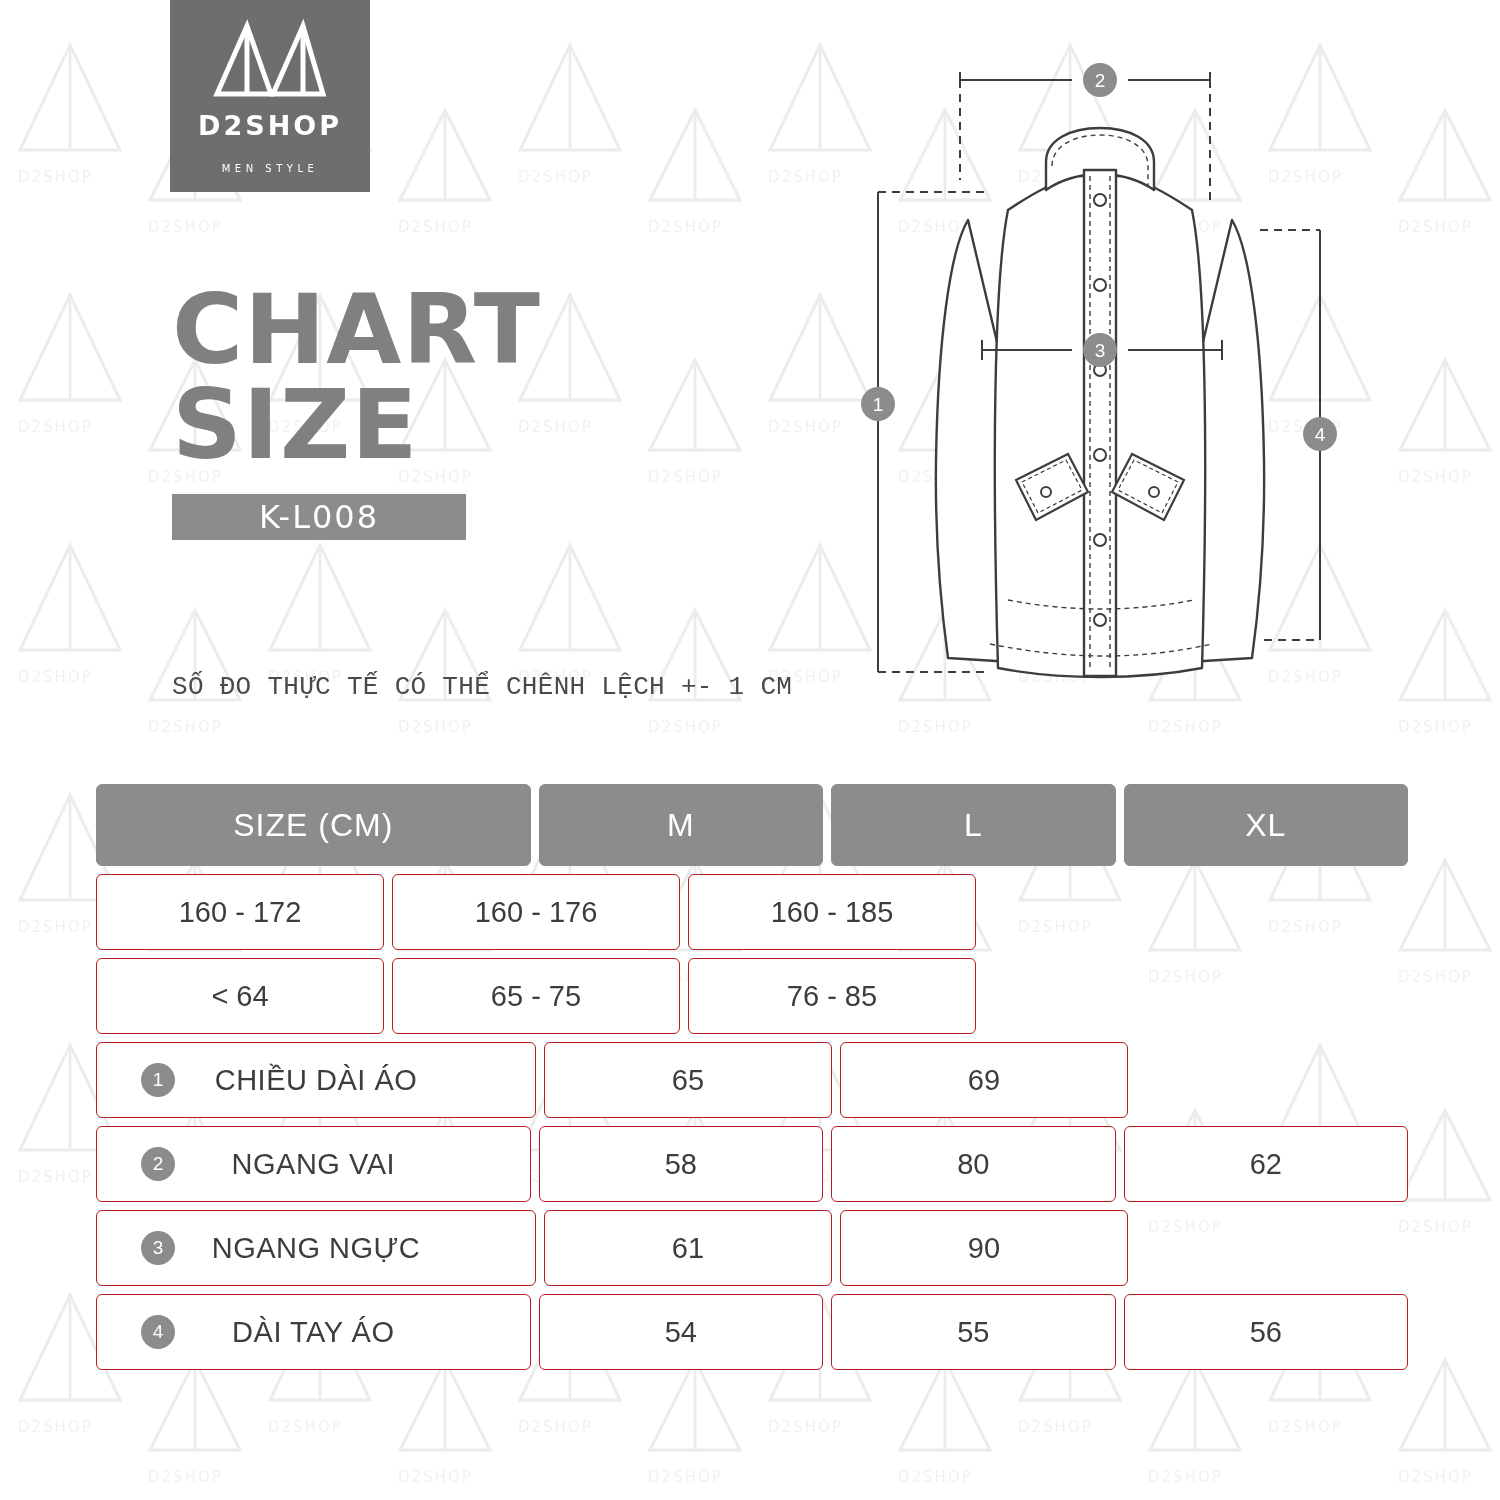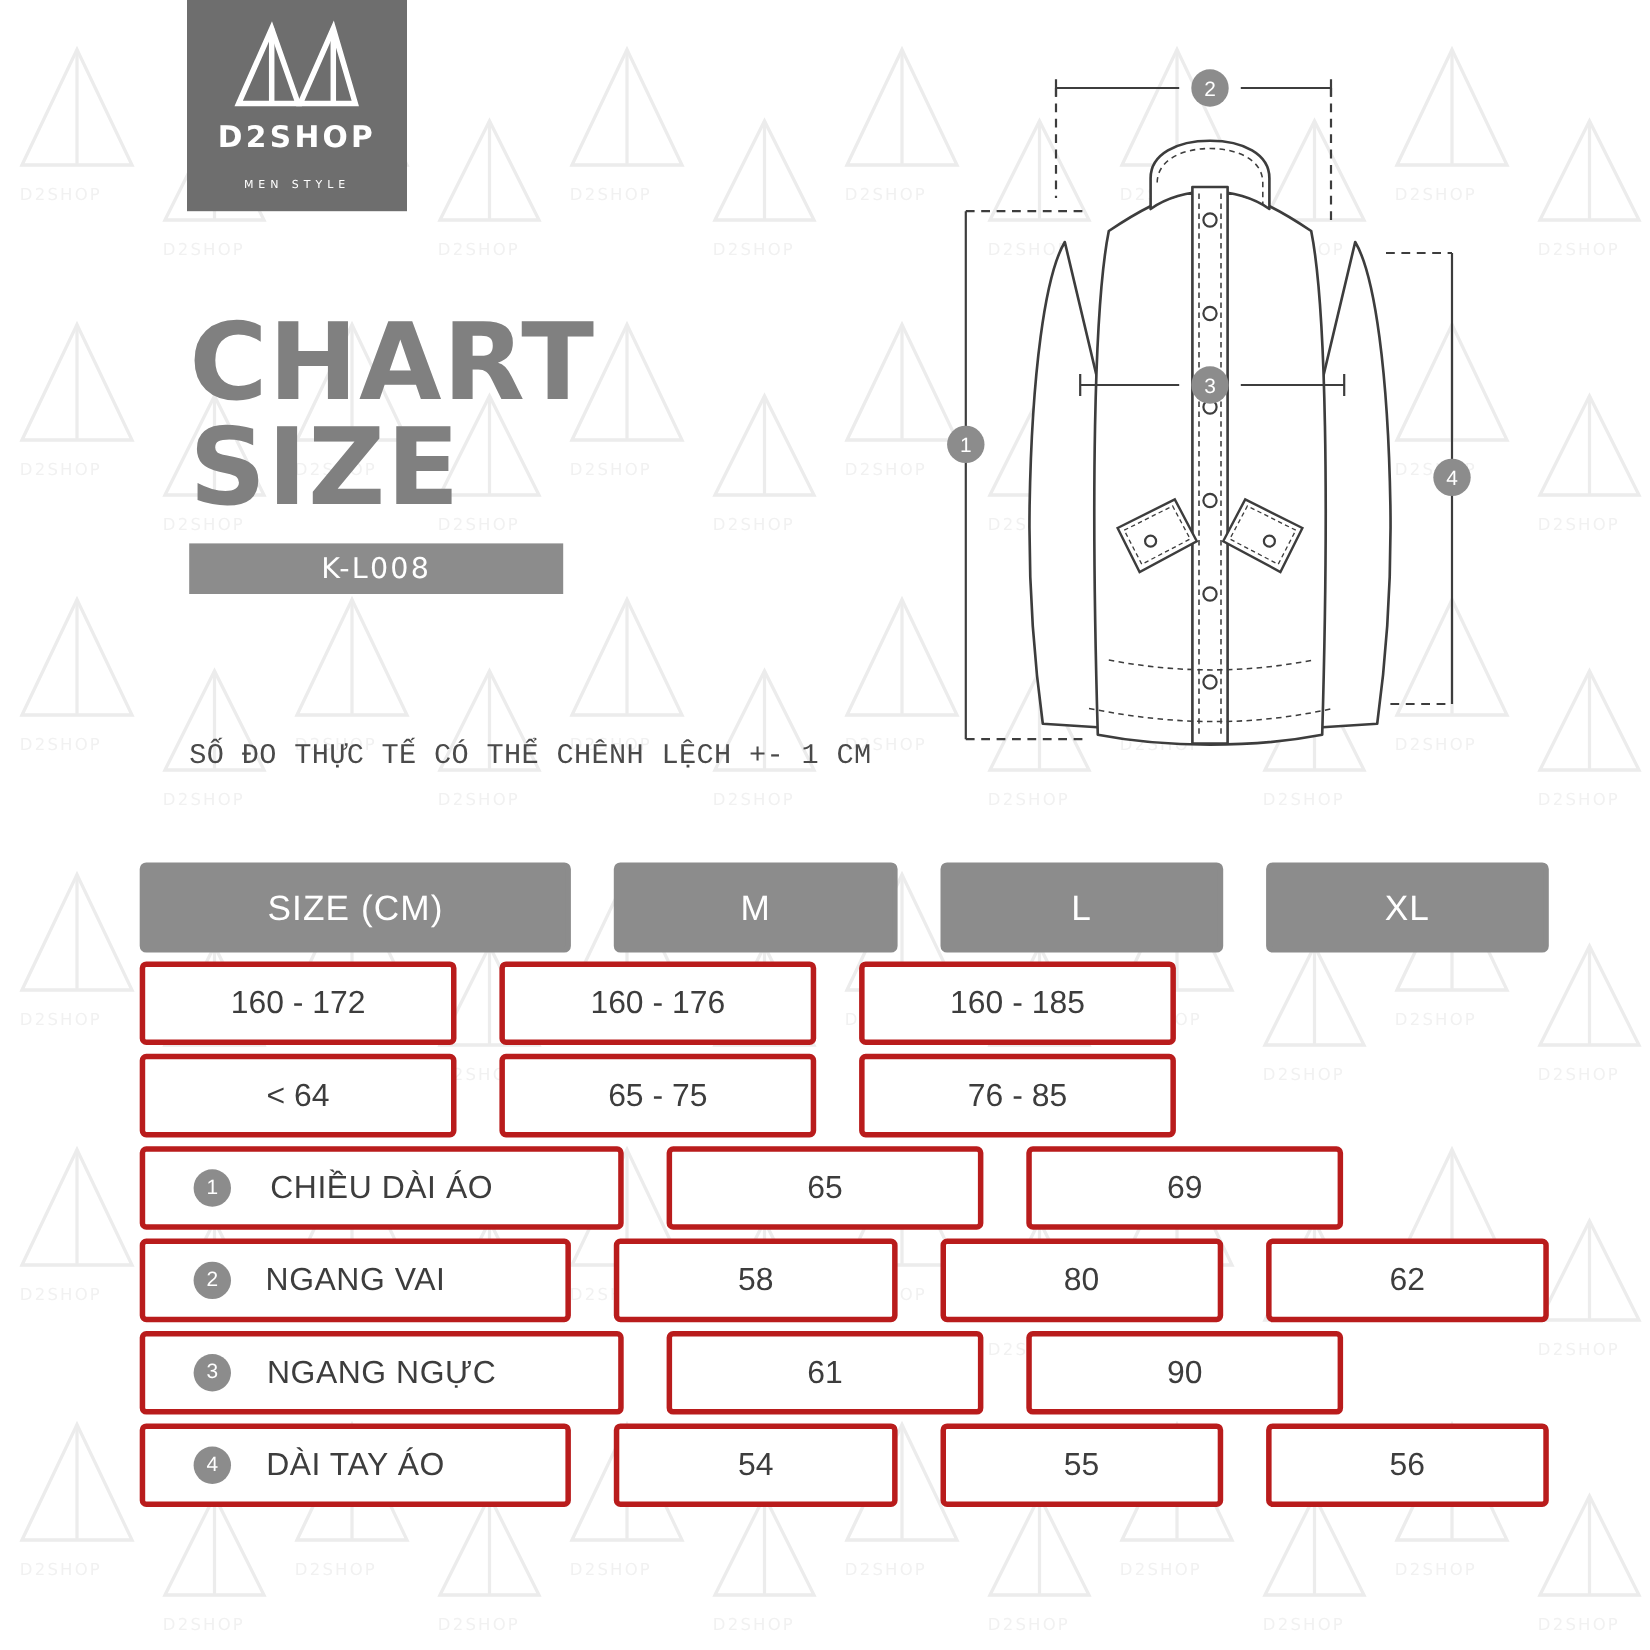--- a/index.html
+++ b/index.html
@@ -63,25 +63,25 @@
     font-family: "DejaVu Sans", sans-serif;
     font-weight: bold;
     font-size: 97px;
     line-height: 0.98;
     color: #808080;
     letter-spacing: 1px;
     margin: 0;
   }
   #code-badge {
     margin-top: 22px;
-    width: 340px;
+    width: 294px;
     height: 46px;
     background: #8c8c8c;
     color: #ffffff;
-    font-size: 26px;
+    font-size: 32px;
     letter-spacing: 2px;
     display: flex;
     align-items: center;
     justify-content: center;
     font-family: "DejaVu Sans", sans-serif;
   }
 
   #note {
     position: absolute;
     left: 172px; top: 672px;
@@ -112,27 +112,26 @@
   }
   .row {
     display: flex;
     gap: 8px;
     height: 76px;
   }
   .cell {
     display: flex;
     align-items: center;
     justify-content: center;
-    border: 5px solid #b91c1c;
+    border: 1px solid #b91c1c;
     border-radius: 6px;
     font-size: 29px;
     color: #3d3d3d;
     background: #ffffff;
     font-family: "Liberation Sans", sans-serif;
-    margin-left: 31px;
   }
   .c-label { width: 440px; position: relative; justify-content: center; }
   .c-val { width: 288px; }
   .head .cell {
     background: #8c8c8c;
     border-color: #8c8c8c;
     color: #ffffff;
     font-size: 32px;
     font-weight: normal;
     letter-spacing: 1px;

